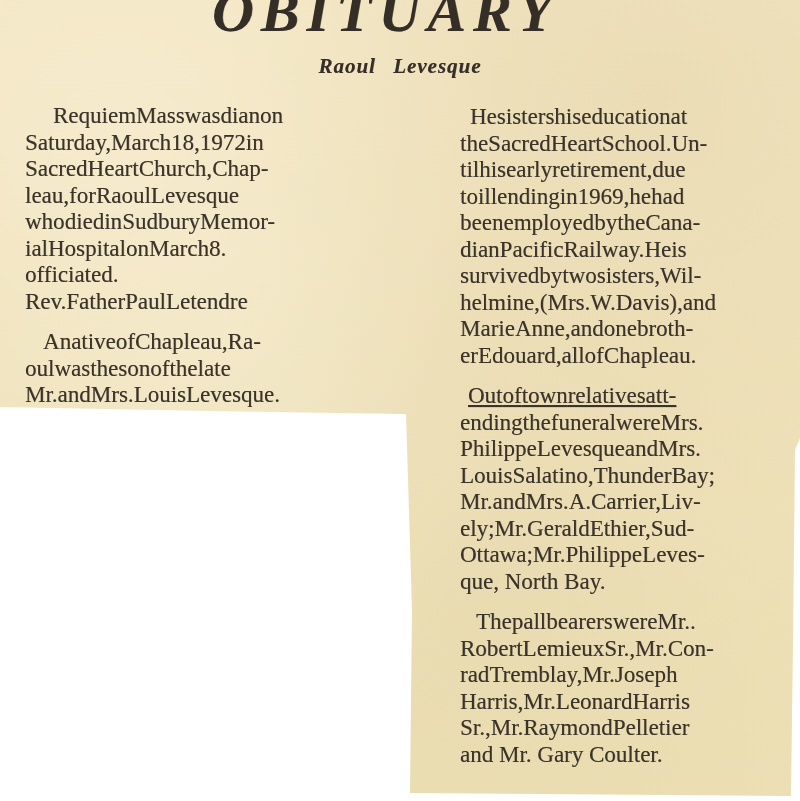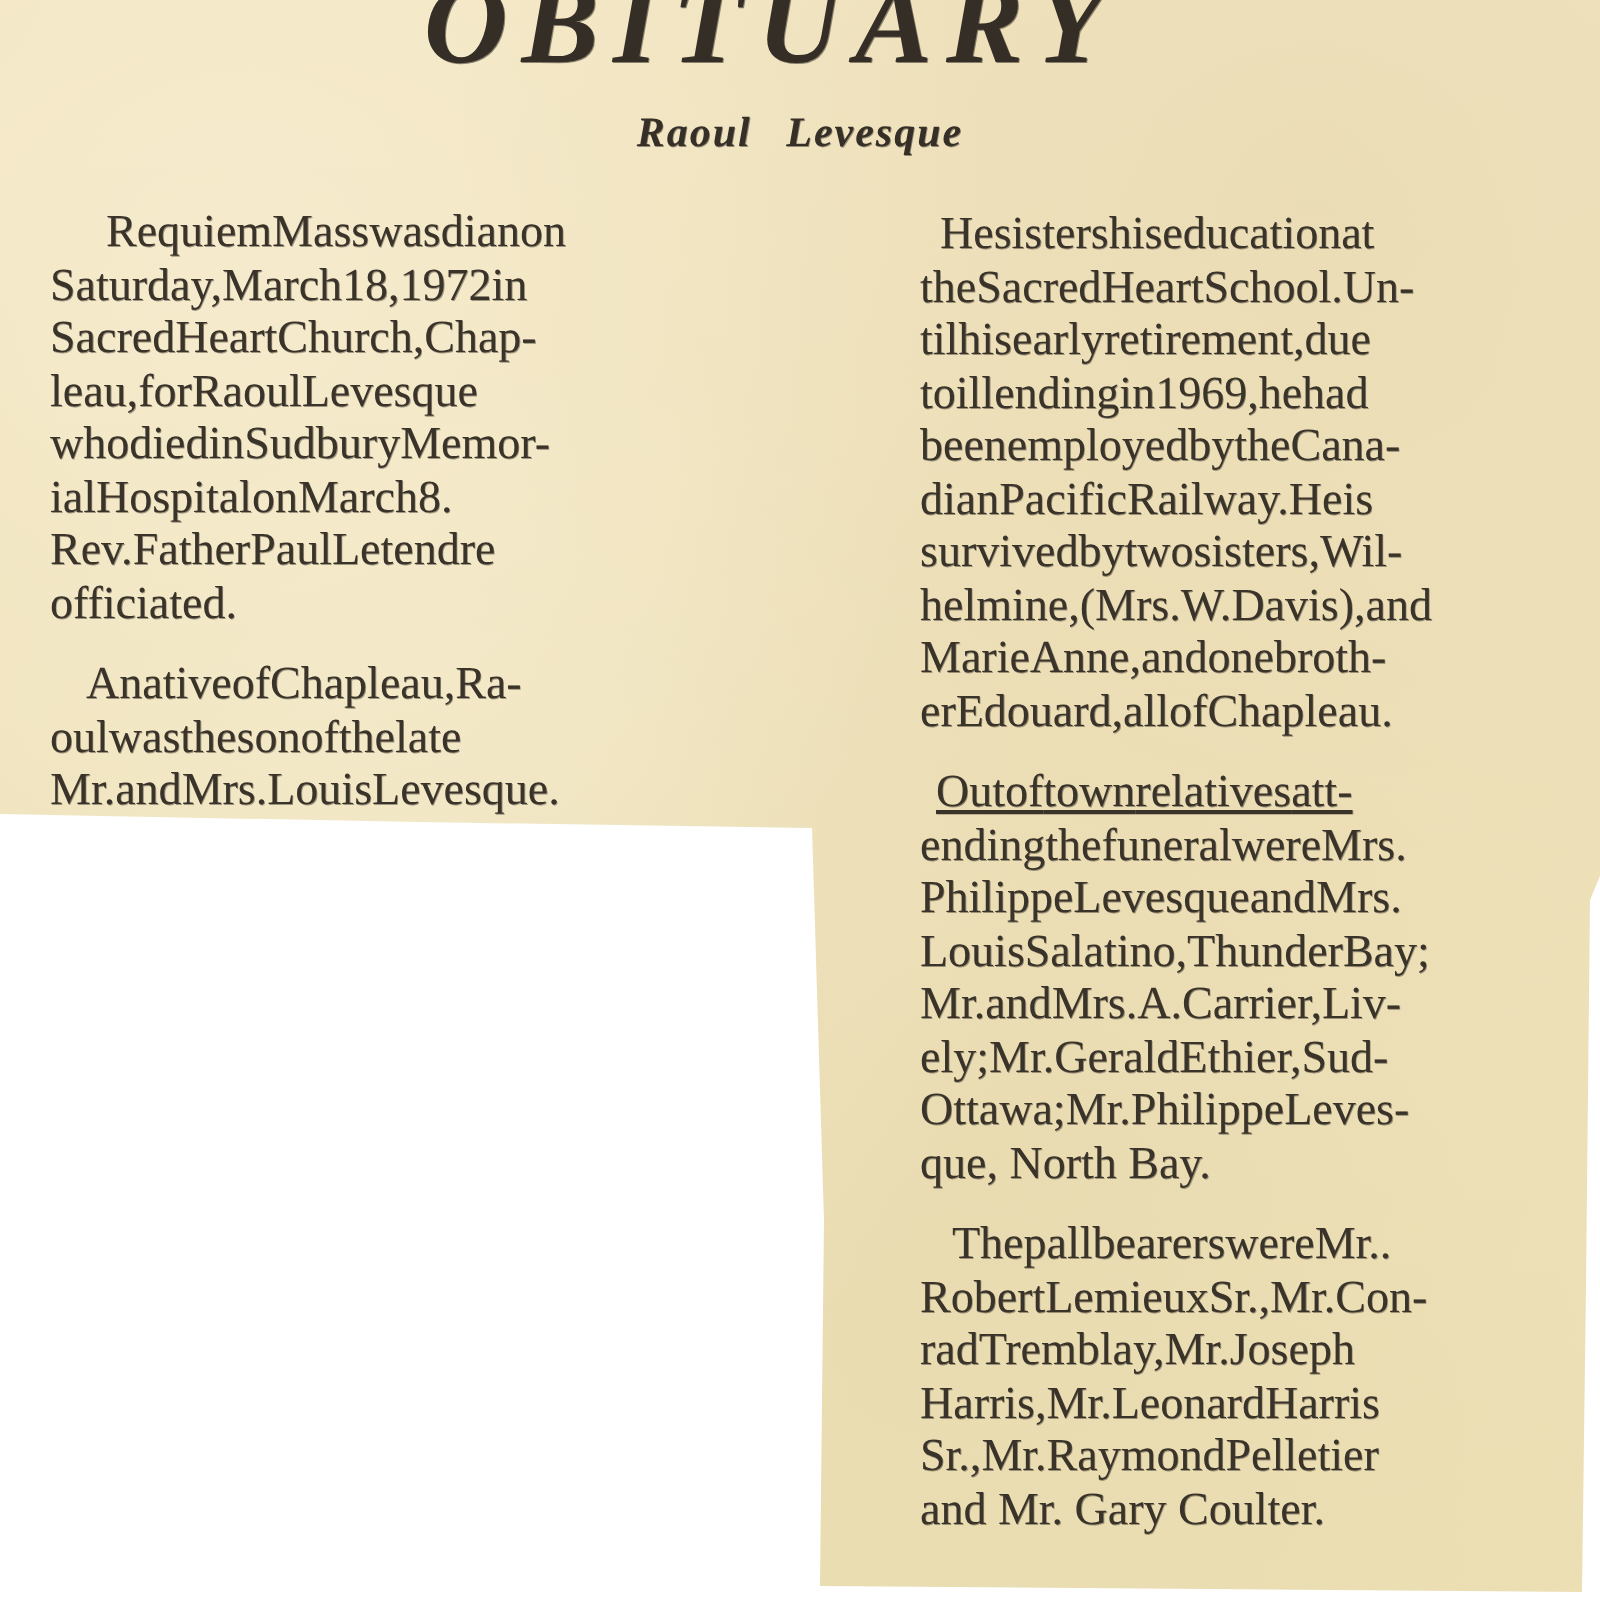--- a/index.html
+++ b/index.html
@@ -128,27 +128,27 @@
             <span>Sudbury</span>
             <span>Memor-</span>
           </div>
           <div class="line just">
             <span>ial</span>
             <span>Hospital</span>
             <span>on</span>
             <span>March</span>
             <span>8.</span>
           </div>
+          <div class="line">officiated.</div>
           <div class="line just">
             <span>Rev.</span>
             <span>Father</span>
             <span>Paul</span>
             <span>Letendre</span>
           </div>
-          <div class="line">officiated.</div>
         </div>
         <div class="para">
           <div class="line just" style="padding-left: 18px;">
             <span>A</span>
             <span>native</span>
             <span>of</span>
             <span>Chapleau,</span>
             <span>Ra-</span>
           </div>
           <div class="line just">

